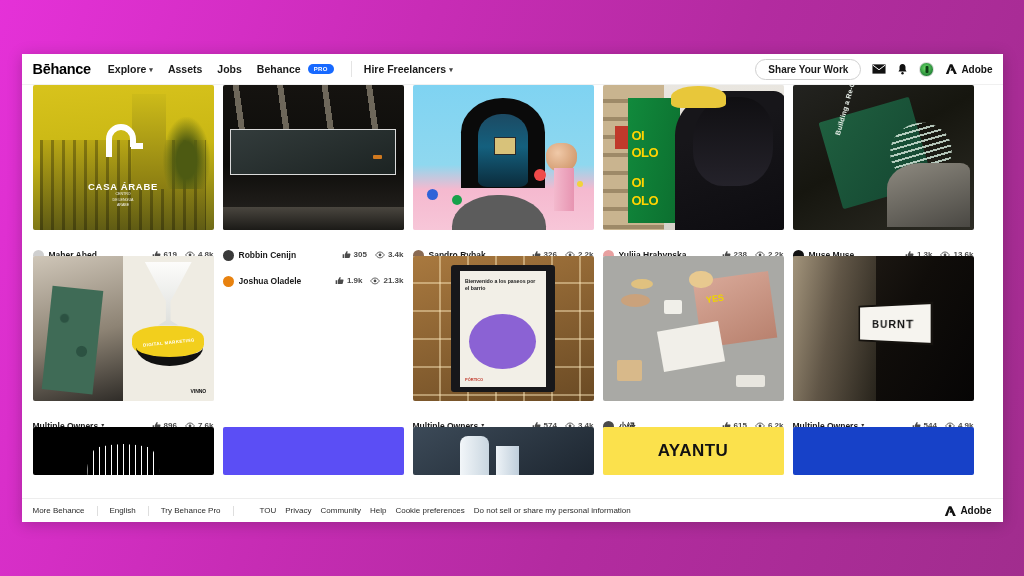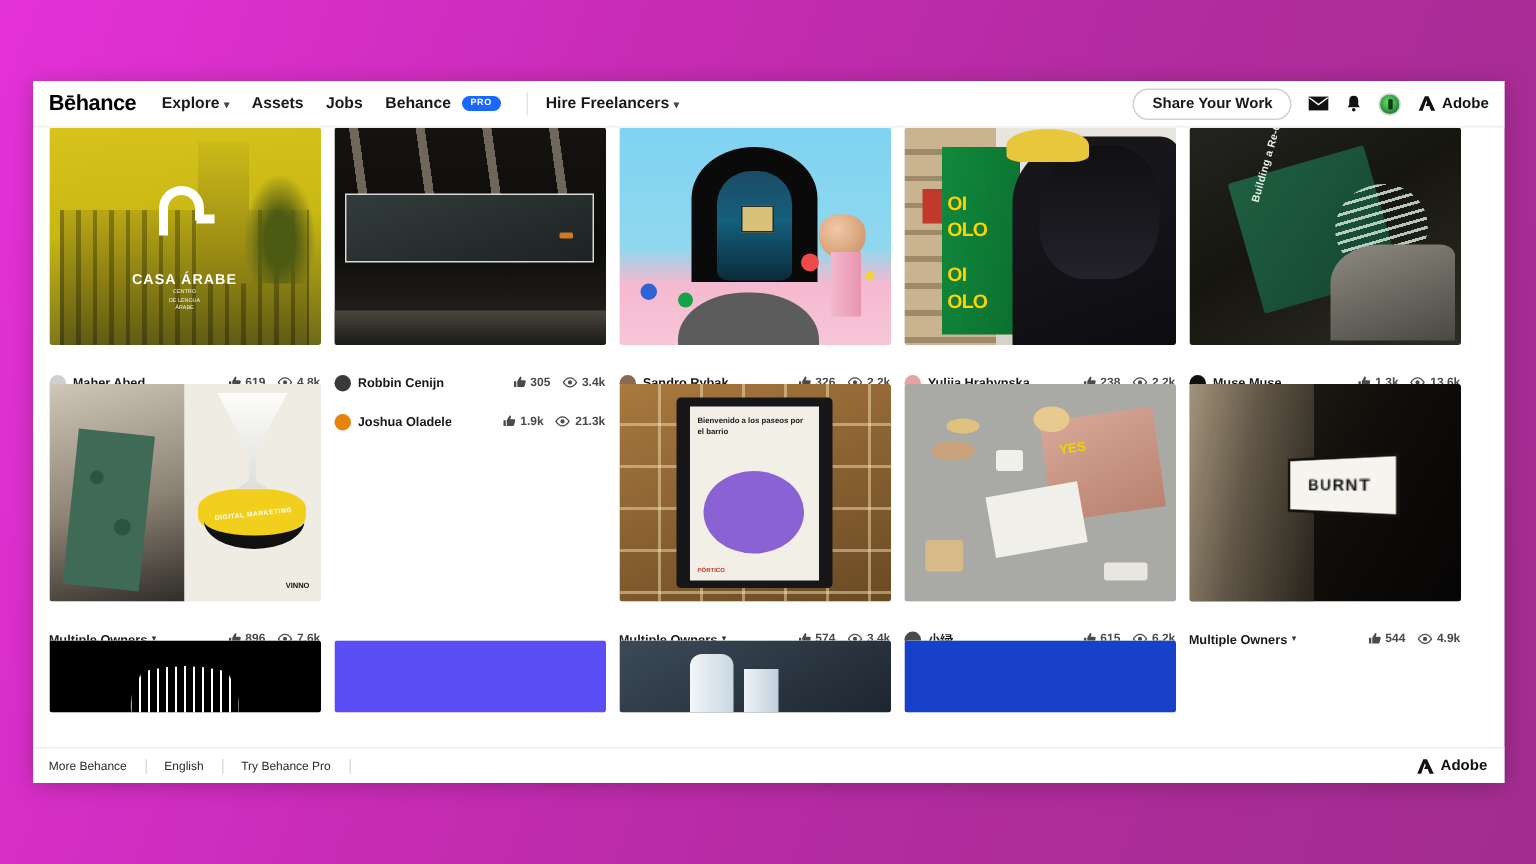--- a/index.html
+++ b/index.html
@@ -772,34 +772,49 @@
       <div class="card">
         <div class="thumb">
           <div class="art nivea">
             <div class="tube"></div>
               <div class="tube2"></div>
           </div>
         </div>
       </div>
       <div class="card">
         <div class="thumb">
+          <div class="art ayantu">
+            <span>AYANTU</span>
+          </div>
+        </div>
+      </div>
+      <div class="card">
+        <div class="thumb">
           <div class="art blueflat"></div>
         </div>
       </div>
     </div>
 
   </div>
 
   <div id="footer">
     <div class="f-link">More Behance</div>
     <div class="f-sep"></div>
     <div class="f-link">English</div>
     <div class="f-sep"></div>
     <div class="f-link">Try Behance Pro</div>
     <div class="f-sep"></div>
+    <div class="f-group">
+      <div class="f-link">TOU</div>
+      <div class="f-link">Privacy</div>
+      <div class="f-link">Community</div>
+      <div class="f-link">Help</div>
+      <div class="f-link">Cookie preferences</div>
+      <div class="f-link">Do not sell or share my personal information</div>
+    </div>
     <div class="f-right">
       <svg class="a-mark" viewBox="0 0 16 14">
         <path d="M1 13 L6 1 L9 1 L14.6 13 L11.2 13 L9.6 9 L6.6 9 L8 6.2 L7.3 4.4 L4.2 13 Z" fill="#111"></path>
       </svg>
       <span class="adobe-word">Adobe</span>
     </div>
   </div>
 
 </div>
 

